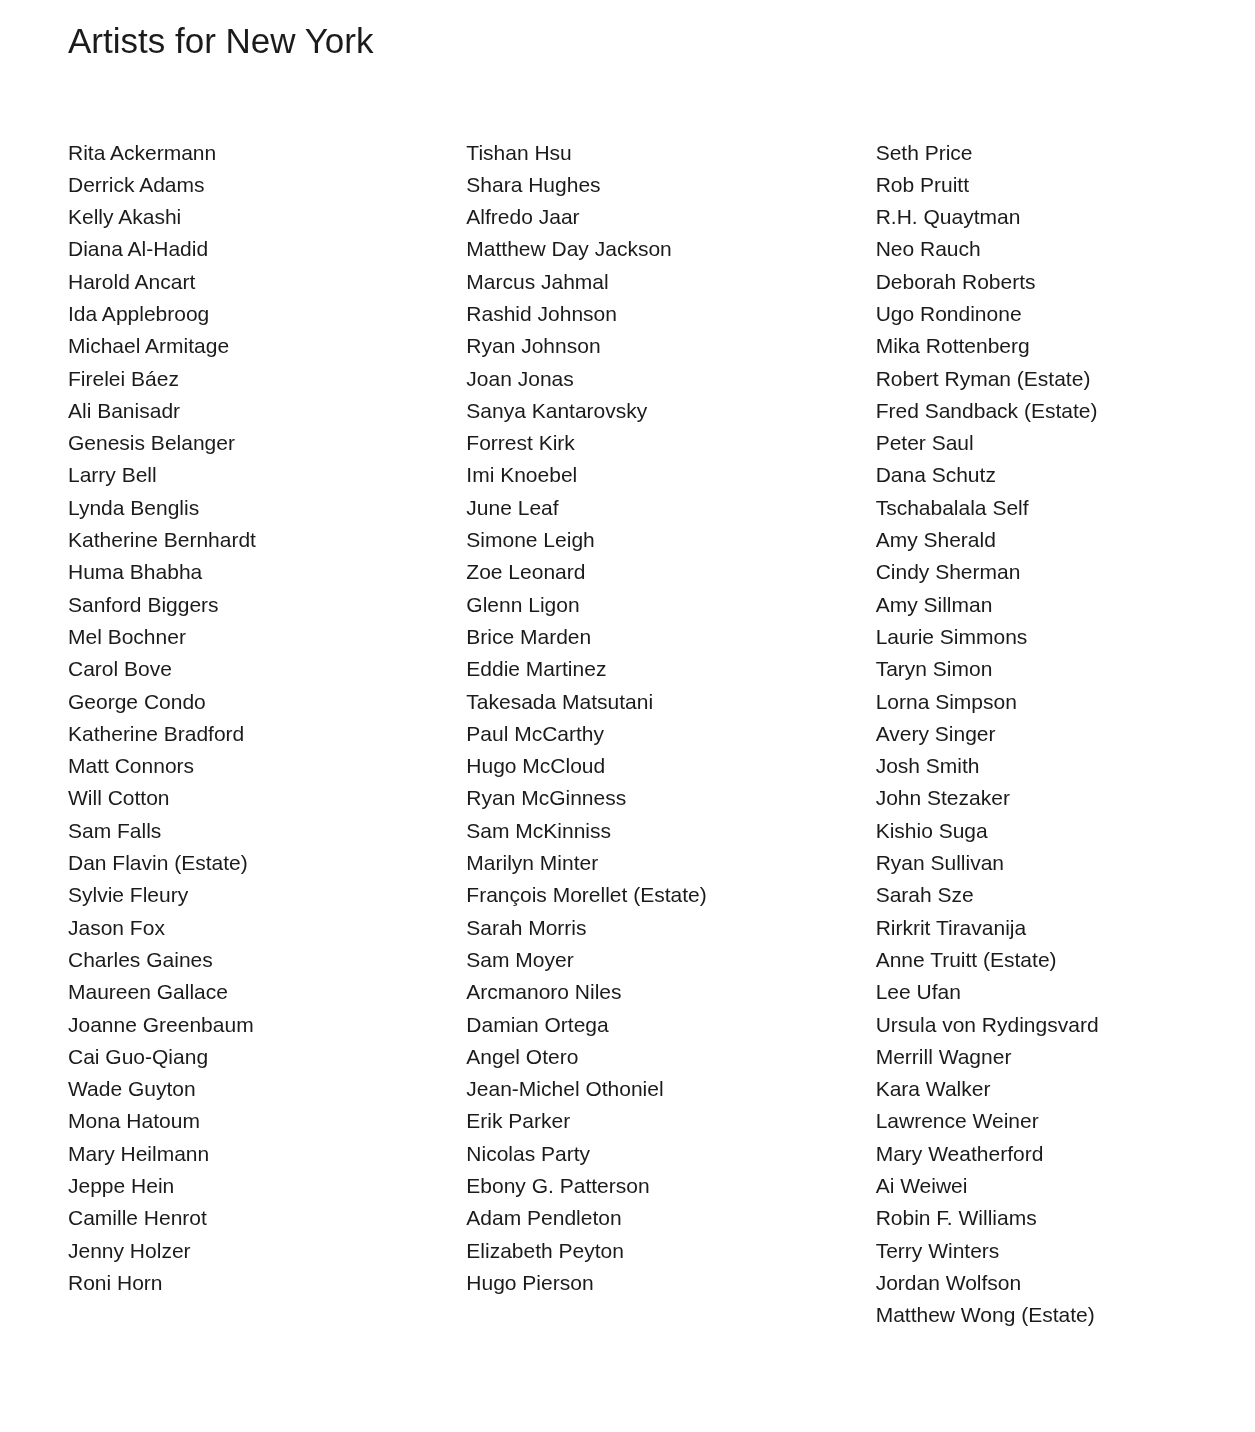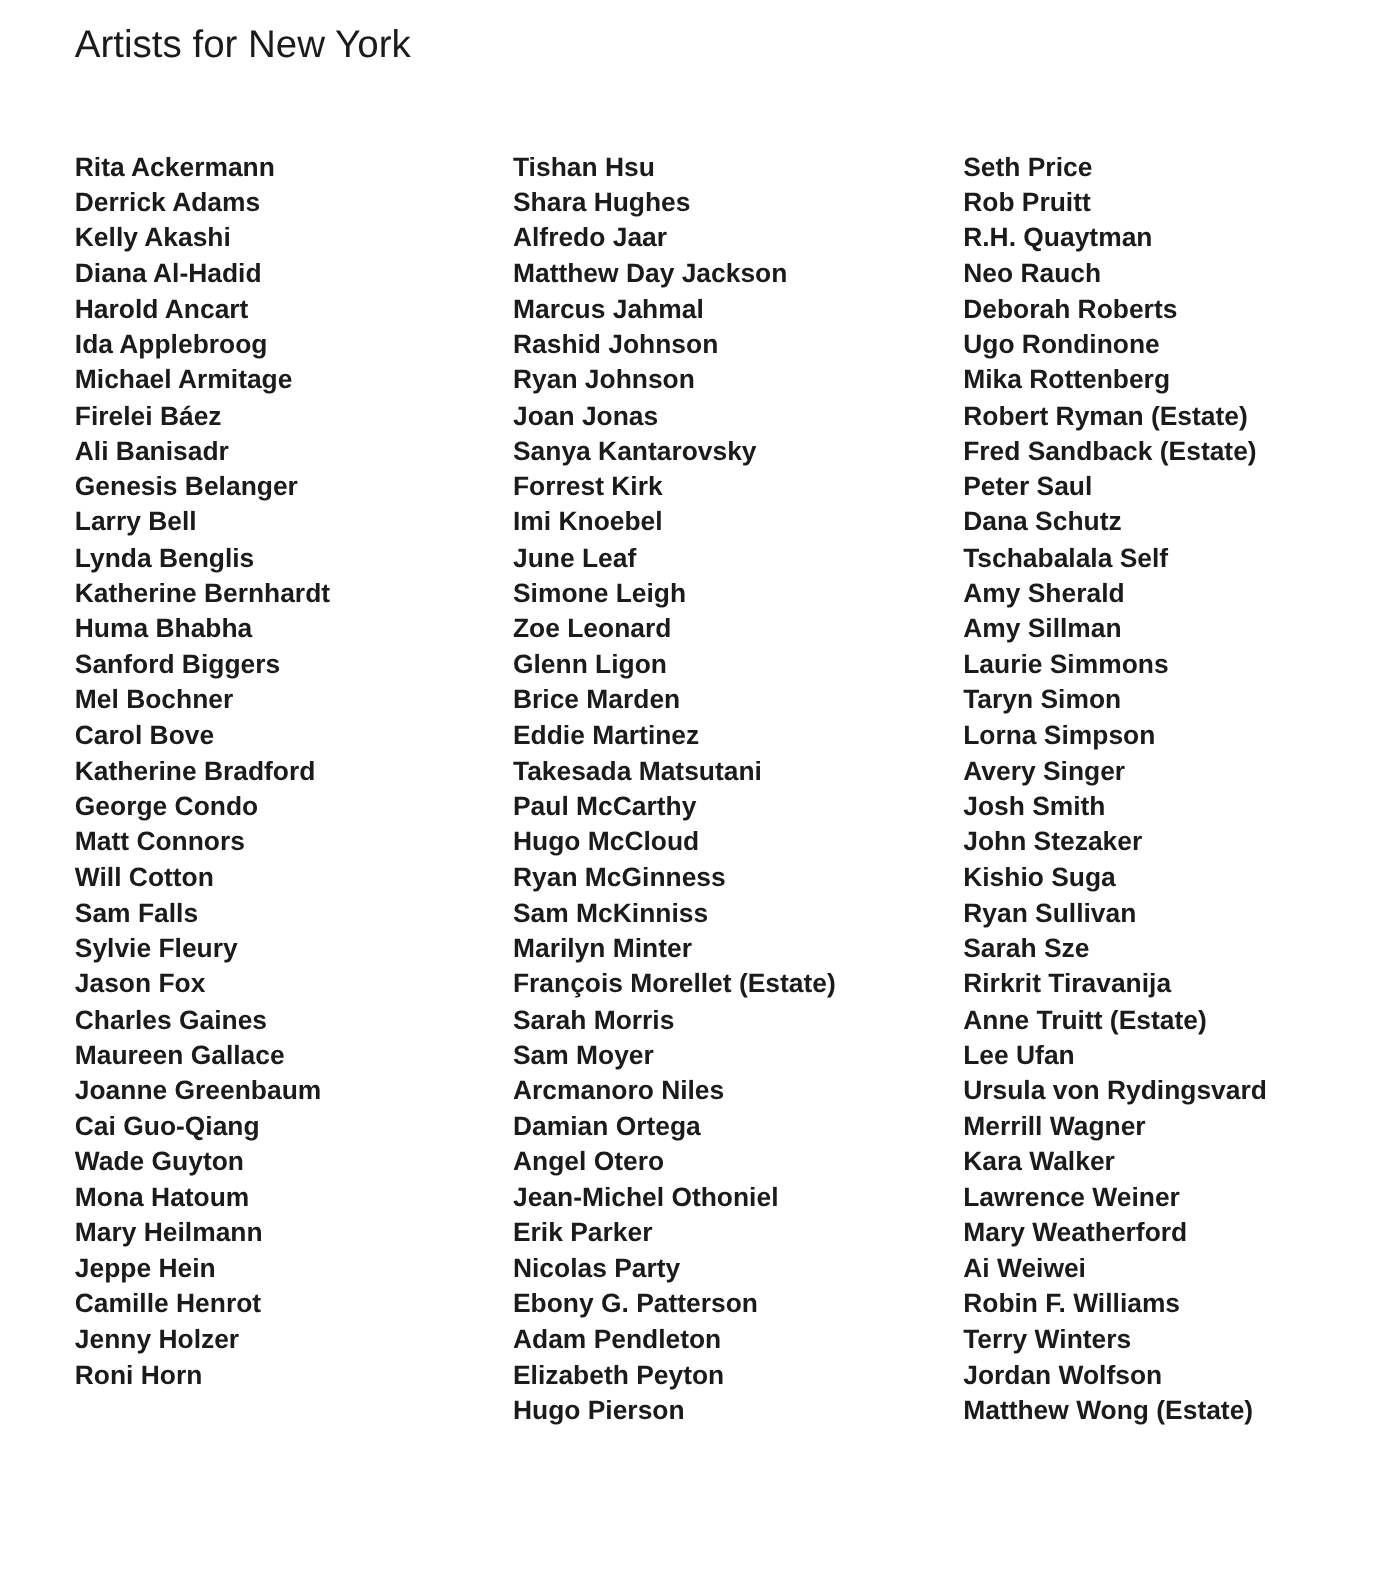--- a/index.html
+++ b/index.html
@@ -33,22 +33,22 @@
   .columns {
     display: flex;
     flex-direction: row;
     align-items: flex-start;
     margin-top: 76px;
   }
   .artist-col {
     list-style: none;
     margin: 0;
     padding: 0;
-    font-size: 24px;
-    font-weight: 700;
+    font-size: 21px;
+    font-weight: 400;
     line-height: 32.3px;
     white-space: nowrap;
   }
   .col-1 { width: 399px; }
   .col-2 { width: 410px; }
   .col-3 { width: 380px; }
 </style>
 </head>
 <body>
 
@@ -68,25 +68,26 @@
         <li>Firelei Báez</li>
         <li>Ali Banisadr</li>
         <li>Genesis Belanger</li>
         <li>Larry Bell</li>
         <li>Lynda Benglis</li>
         <li>Katherine Bernhardt</li>
         <li>Huma Bhabha</li>
         <li>Sanford Biggers</li>
         <li>Mel Bochner</li>
         <li>Carol Bove</li>
+        <li>George Condo</li>
         <li>Katherine Bradford</li>
-        <li>George Condo</li>
         <li>Matt Connors</li>
         <li>Will Cotton</li>
         <li>Sam Falls</li>
+        <li>Dan Flavin (Estate)</li>
         <li>Sylvie Fleury</li>
         <li>Jason Fox</li>
         <li>Charles Gaines</li>
         <li>Maureen Gallace</li>
         <li>Joanne Greenbaum</li>
         <li>Cai Guo-Qiang</li>
         <li>Wade Guyton</li>
         <li>Mona Hatoum</li>
         <li>Mary Heilmann</li>
         <li>Jeppe Hein</li>
@@ -139,20 +140,21 @@
         <li>Neo Rauch</li>
         <li>Deborah Roberts</li>
         <li>Ugo Rondinone</li>
         <li>Mika Rottenberg</li>
         <li>Robert Ryman (Estate)</li>
         <li>Fred Sandback (Estate)</li>
         <li>Peter Saul</li>
         <li>Dana Schutz</li>
         <li>Tschabalala Self</li>
         <li>Amy Sherald</li>
+        <li>Cindy Sherman</li>
         <li>Amy Sillman</li>
         <li>Laurie Simmons</li>
         <li>Taryn Simon</li>
         <li>Lorna Simpson</li>
         <li>Avery Singer</li>
         <li>Josh Smith</li>
         <li>John Stezaker</li>
         <li>Kishio Suga</li>
         <li>Ryan Sullivan</li>
         <li>Sarah Sze</li>

